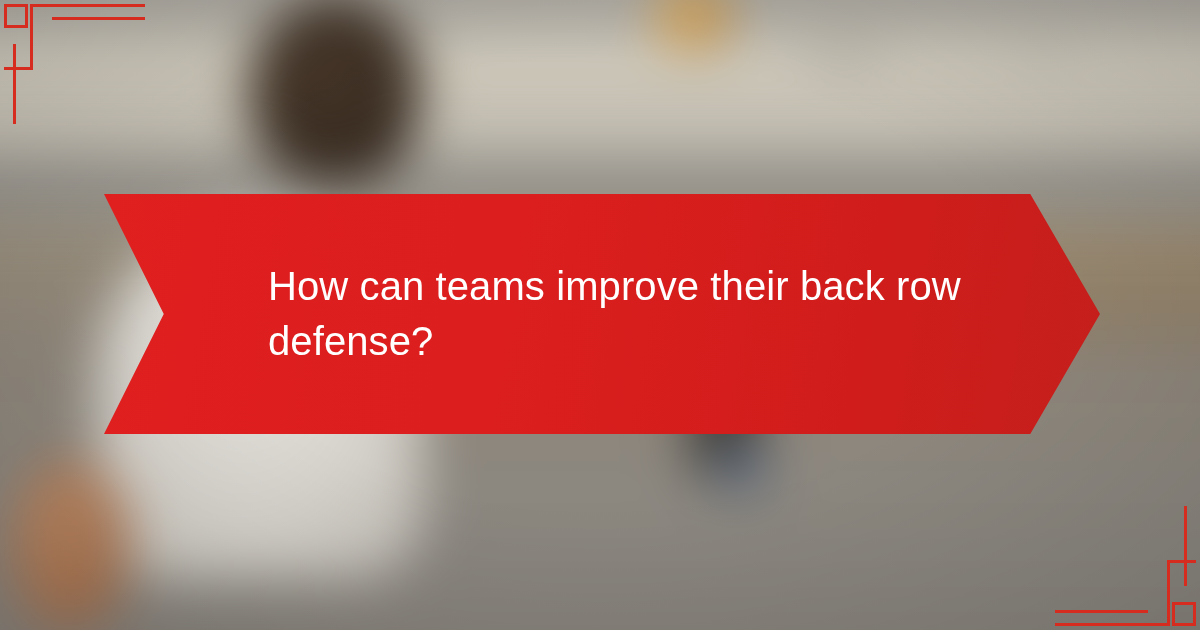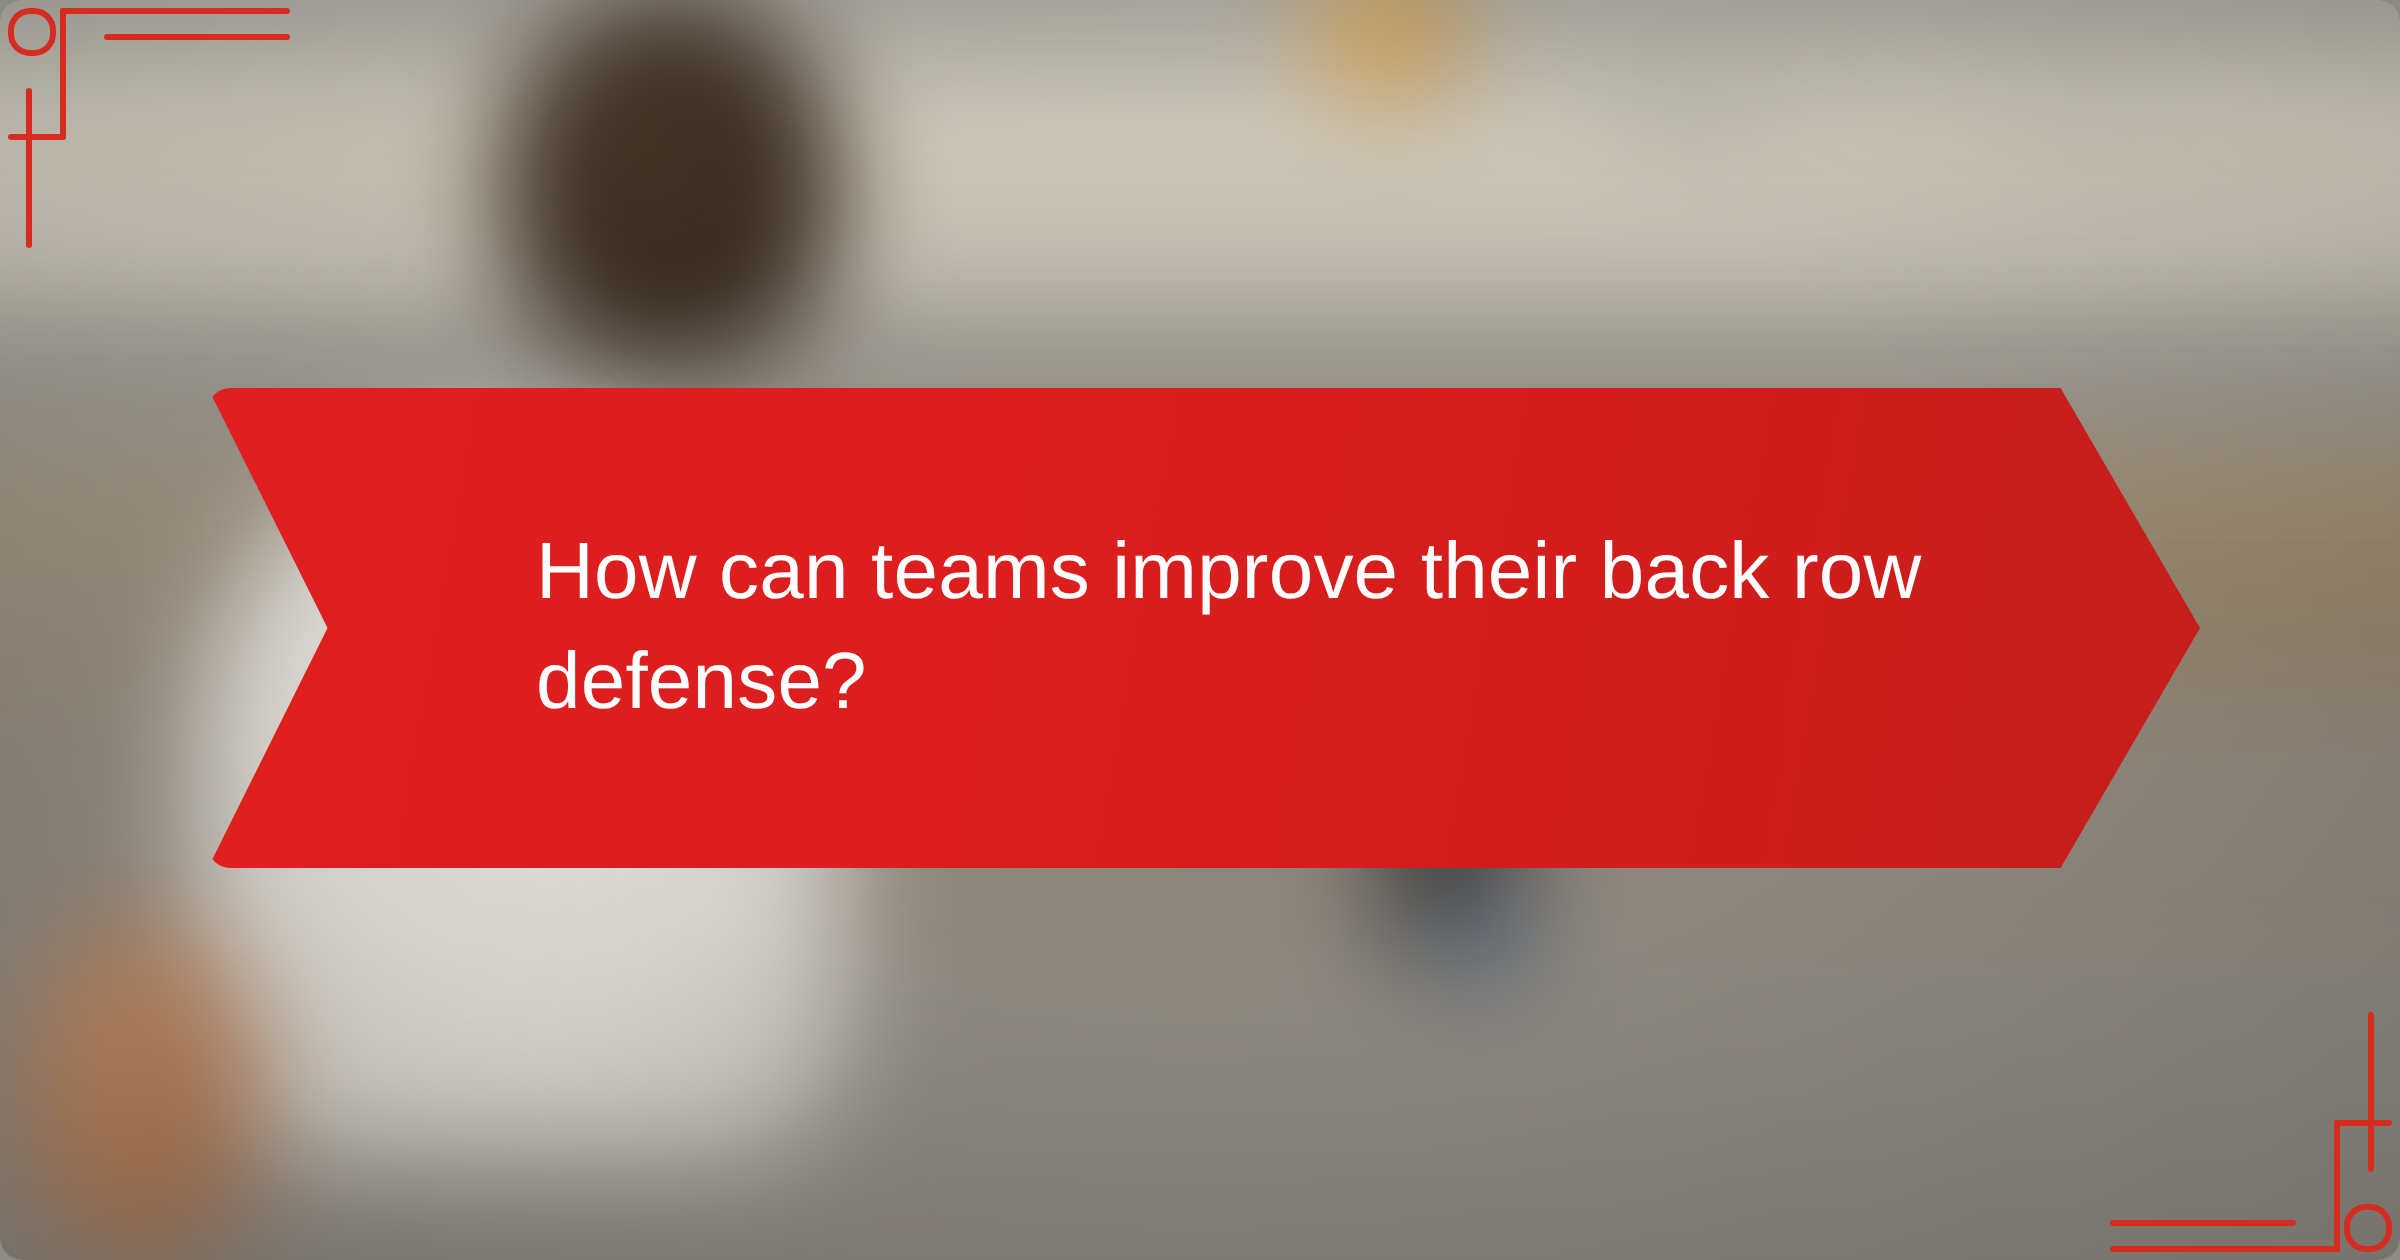--- a/index.html
+++ b/index.html
@@ -1,15 +1,15 @@
 <!DOCTYPE html>
 <html><head>
 <meta charset="utf-8">
 <style>
-  * { margin:0; padding:0; box-sizing:border-box;border-radius:11px; }
+  * { margin:0; padding:0; box-sizing:border-box; }
 
   html, body {
     width:1200px; height:630px;
     overflow:hidden;
     background:#8e8b84;
     font-family:"Liberation Sans", sans-serif;
   }
 
   #stage {
     position:relative;

